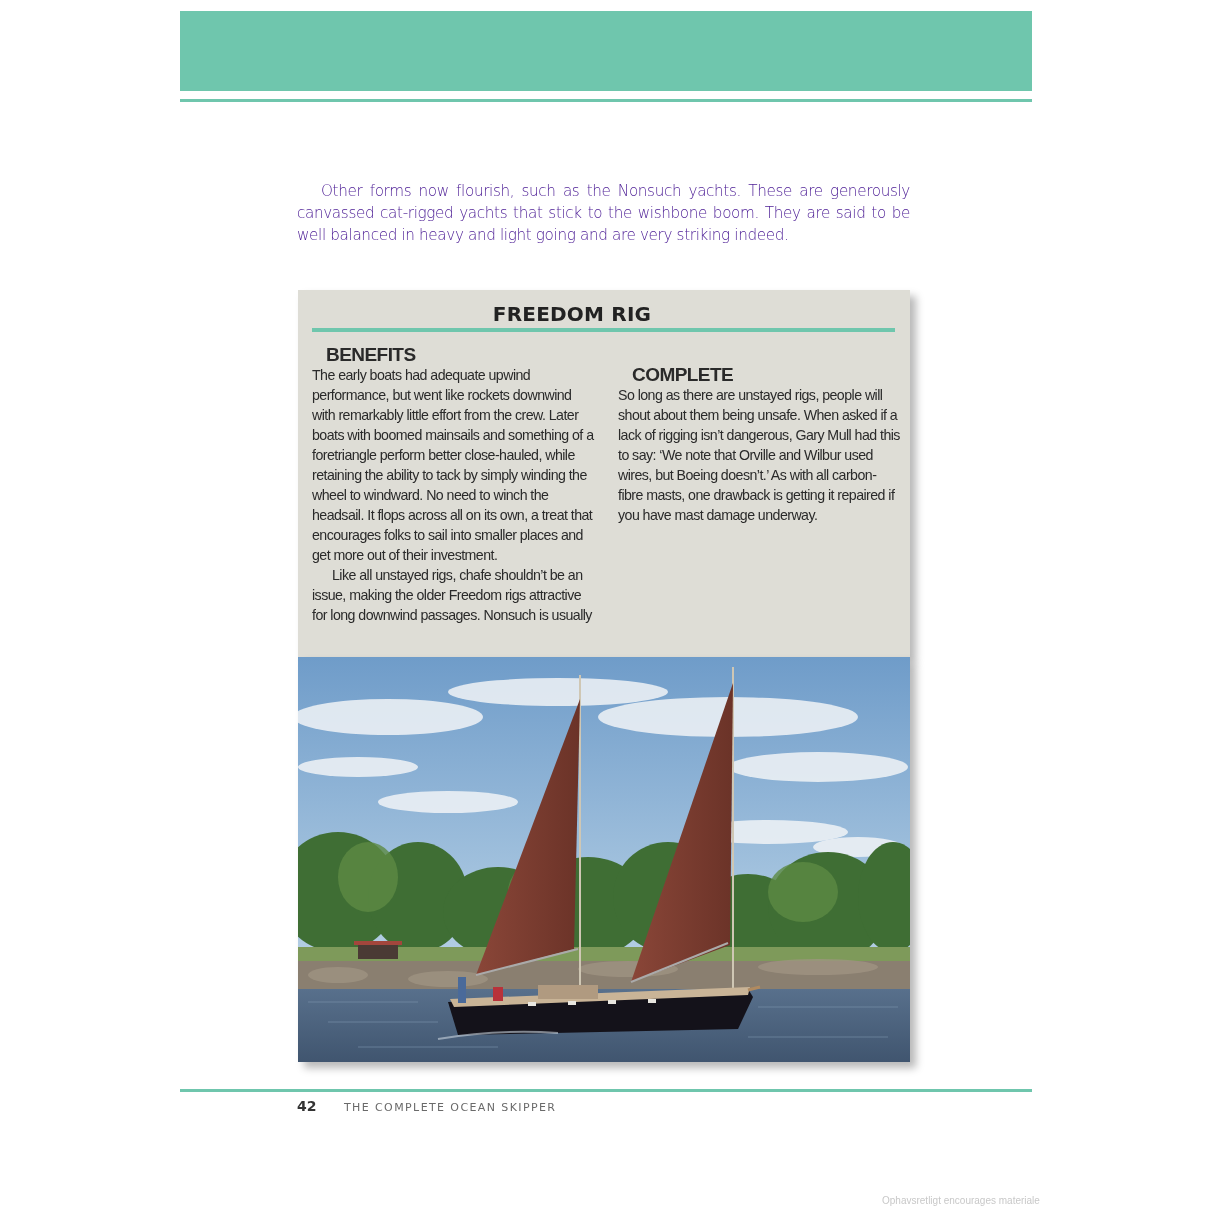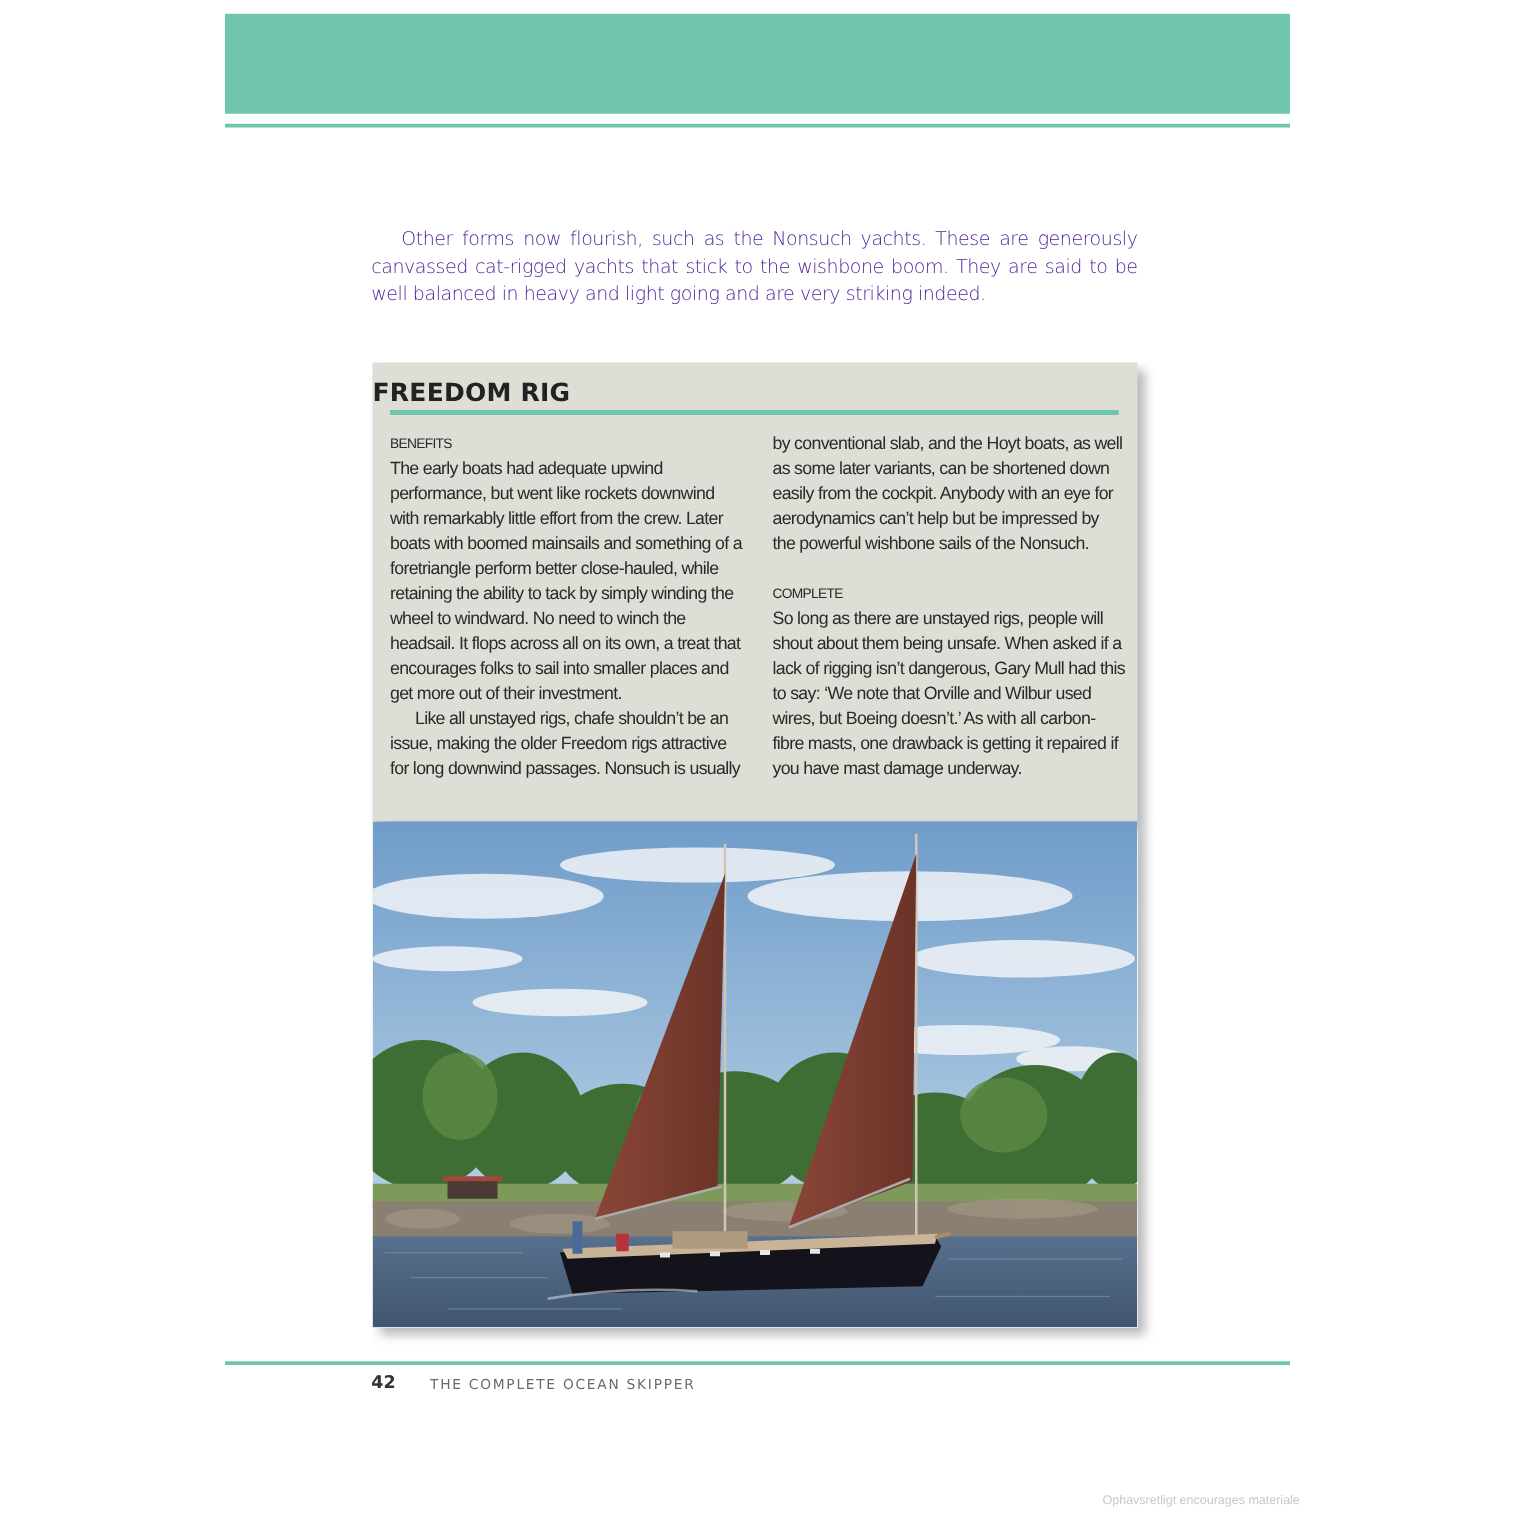--- a/index.html
+++ b/index.html
@@ -1,28 +1,28 @@
 <!DOCTYPE html>
 <html><head>
 <meta charset="utf-8">
 <style>
   html, body { margin:0; padding:0; }
   body { width:1214px; height:1214px; background:#ffffff; position:relative; overflow:hidden; font-family:"Liberation Sans", sans-serif; }
   .top-band { position:absolute; left:180px; top:11px; width:852px; height:80px; background:#6fc6ad; }
   .top-rule { position:absolute; left:180px; top:99px; width:852px; height:3px; background:#6fc6ad; }
   .intro { position:absolute; left:297px; top:166px; width:613px; font-family:"DejaVu Sans", sans-serif; font-weight:300; font-size:15.2px; line-height:21.8px; color:#4c1d95; text-align:justify; letter-spacing:-0.35px; text-indent:24px; }
   .sidebar { position:absolute; left:298px; top:290px; width:612px; height:367px; background:#deddd6; box-shadow:6px 6px 8px rgba(0,0,0,0.28); }
-  .sidebar-title { position:absolute; left:0; top:12px; width:548px; text-align:left; font-family:"DejaVu Sans", sans-serif; font-weight:bold; font-size:20px; color:#222; letter-spacing:0.2px; }
+  .sidebar-title { position:absolute; left:0; top:12px; width:548px; text-align:center; font-family:"DejaVu Sans", sans-serif; font-weight:bold; font-size:20px; color:#222; letter-spacing:0.2px; }
   .sidebar-rule { position:absolute; left:14px; top:38px; width:583px; height:4px; background:#6fc6ad; }
   .col { position:absolute; top:55px; width:282px; font-family:"Liberation Sans", sans-serif; font-size:14.2px; line-height:20px; color:#2a2a2a; transform-origin:0 0; }
   .col-left { left:14px; }
   .col-right { left:320px; }
   .col p { margin:0; }
   .col .indent { text-indent:20px; }
-  .col .head { font-weight:normal; font-size:11px; }
+  .col .head { font-weight:bold; font-size:19px;margin-left:14px; }
   .col .gap { height:20px; }
   .cond { font-stretch:condensed; letter-spacing:-0.55px; }
   .photo { position:absolute; left:298px; top:657px; width:612px; height:405px; overflow:hidden; box-shadow:6px 6px 8px rgba(0,0,0,0.28); }
   .photo svg { display:block; }
   .bottom-rule { position:absolute; left:180px; top:1089px; width:852px; height:3px; background:#6fc6ad; }
   .page-num { position:absolute; left:297px; top:1098px; font-family:"DejaVu Sans", sans-serif; font-weight:bold; font-size:14px; color:#333;text-align:center; }
   .running-head { position:absolute; left:344px; top:1101px; font-family:"DejaVu Sans", sans-serif; font-size:11px; letter-spacing:1.4px; color:#6a6a6a; }
   .watermark { position:absolute; left:882px; top:1195px; font-family:"Liberation Sans", sans-serif; font-size:10px; color:#c8c8c8; }
 </style>
 </head>
@@ -37,21 +37,20 @@
   <div class="sidebar-title">FREEDOM RIG</div>
   <div class="sidebar-rule"></div>
 
   <div class="col col-left cond">
     <p class="head">BENEFITS</p>
     <p>The early boats had adequate upwind performance, but went like rockets downwind with remarkably little effort from the crew. Later boats with boomed mainsails and something of a foretriangle perform better close-hauled, while retaining the ability to tack by simply winding the wheel to windward. No need to winch the headsail. It flops across all on its own, a treat that encourages folks to sail into smaller places and get more out of their investment.</p>
     <p class="indent">Like all unstayed rigs, chafe shouldn’t be an issue, making the older Freedom rigs attractive for long downwind passages. Nonsuch is usually</p>
   </div>
 
   <div class="col col-right cond">
-    <p>by conventional slab, and the Hoyt boats, as well as some later variants, can be shortened down easily from the cockpit. Anybody with an eye for aerodynamics can’t help but be impressed by the powerful wishbone sails of the Nonsuch.</p>
     <div class="gap"></div>
     <p class="head">COMPLETE</p>
     <p>So long as there are unstayed rigs, people will shout about them being unsafe. When asked if a lack of rigging isn’t dangerous, Gary Mull had this to say: ‘We note that Orville and Wilbur used wires, but Boeing doesn’t.’ As with all carbon-fibre masts, one drawback is getting it repaired if you have mast damage underway.</p>
   </div>
 </div>
 
 <div class="photo">
   <svg width="612" height="405" viewBox="0 0 612 405" xmlns="http://www.w3.org/2000/svg">
     <defs>
       <linearGradient id="sky" x1="0" y1="0" x2="0" y2="1">

